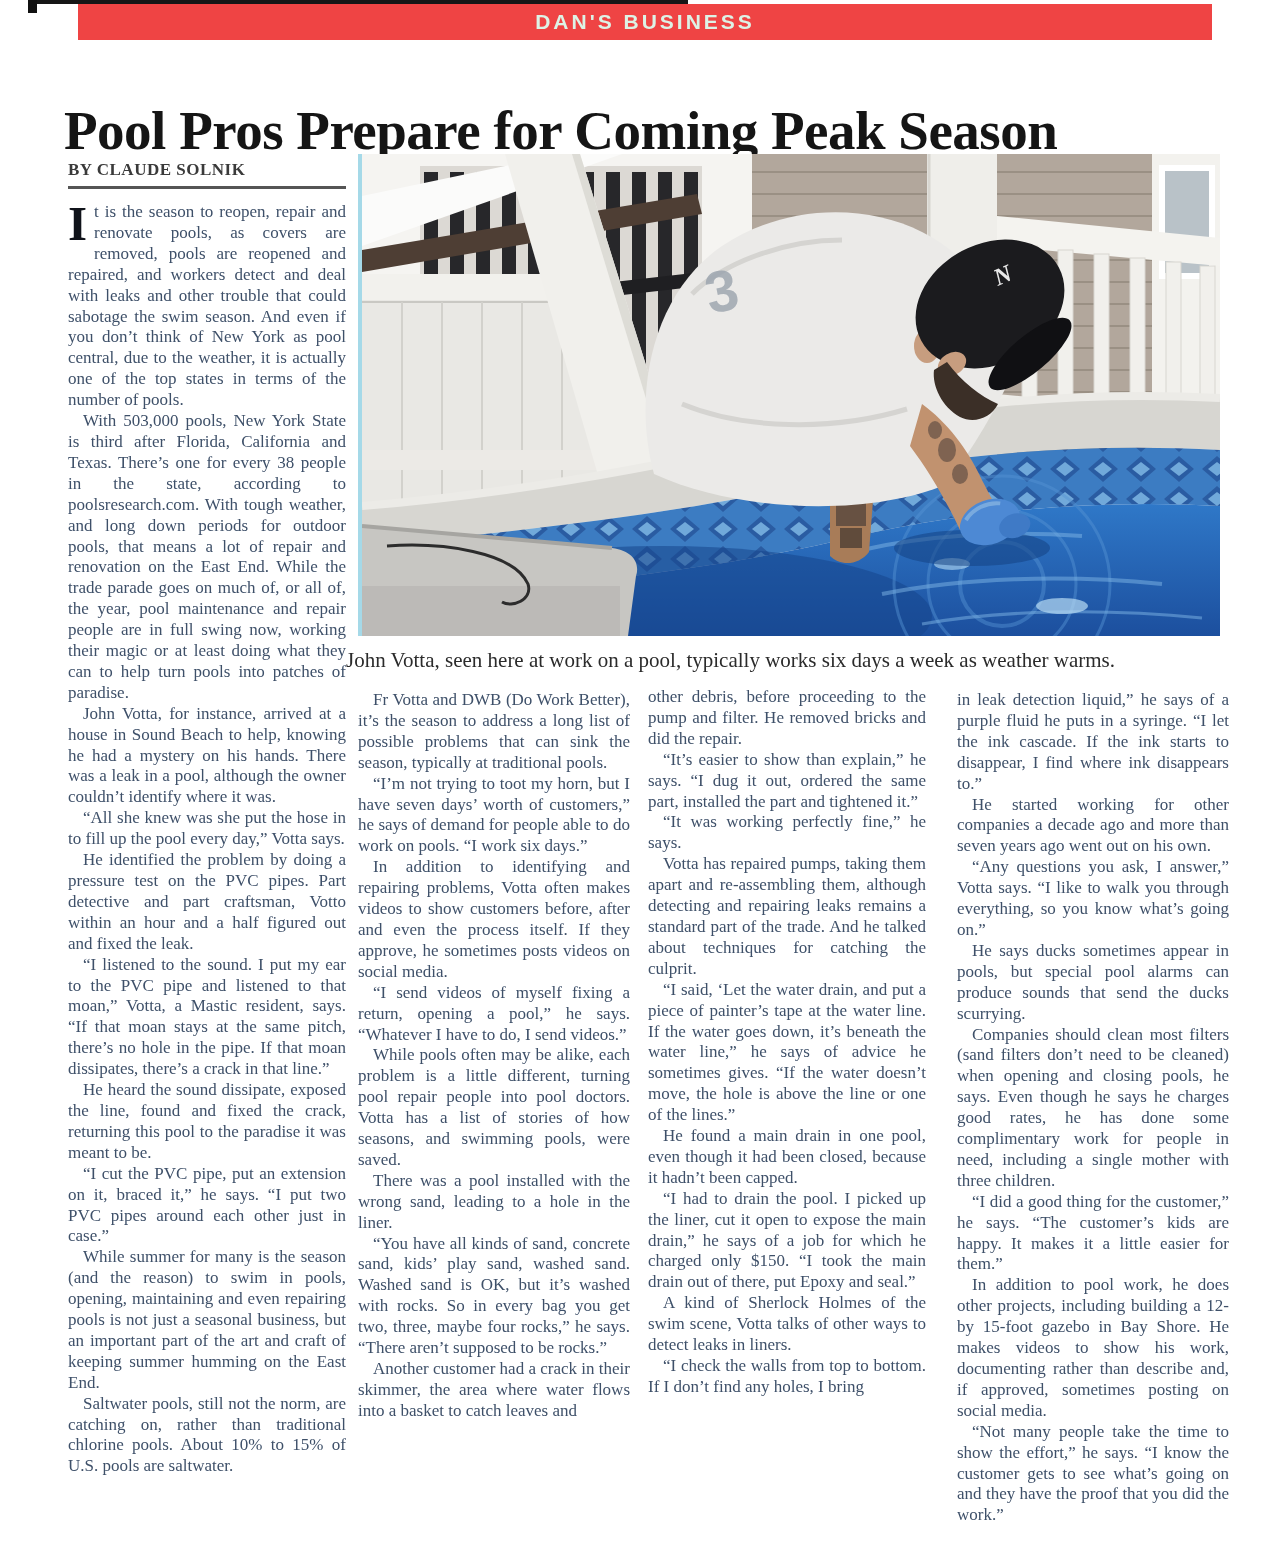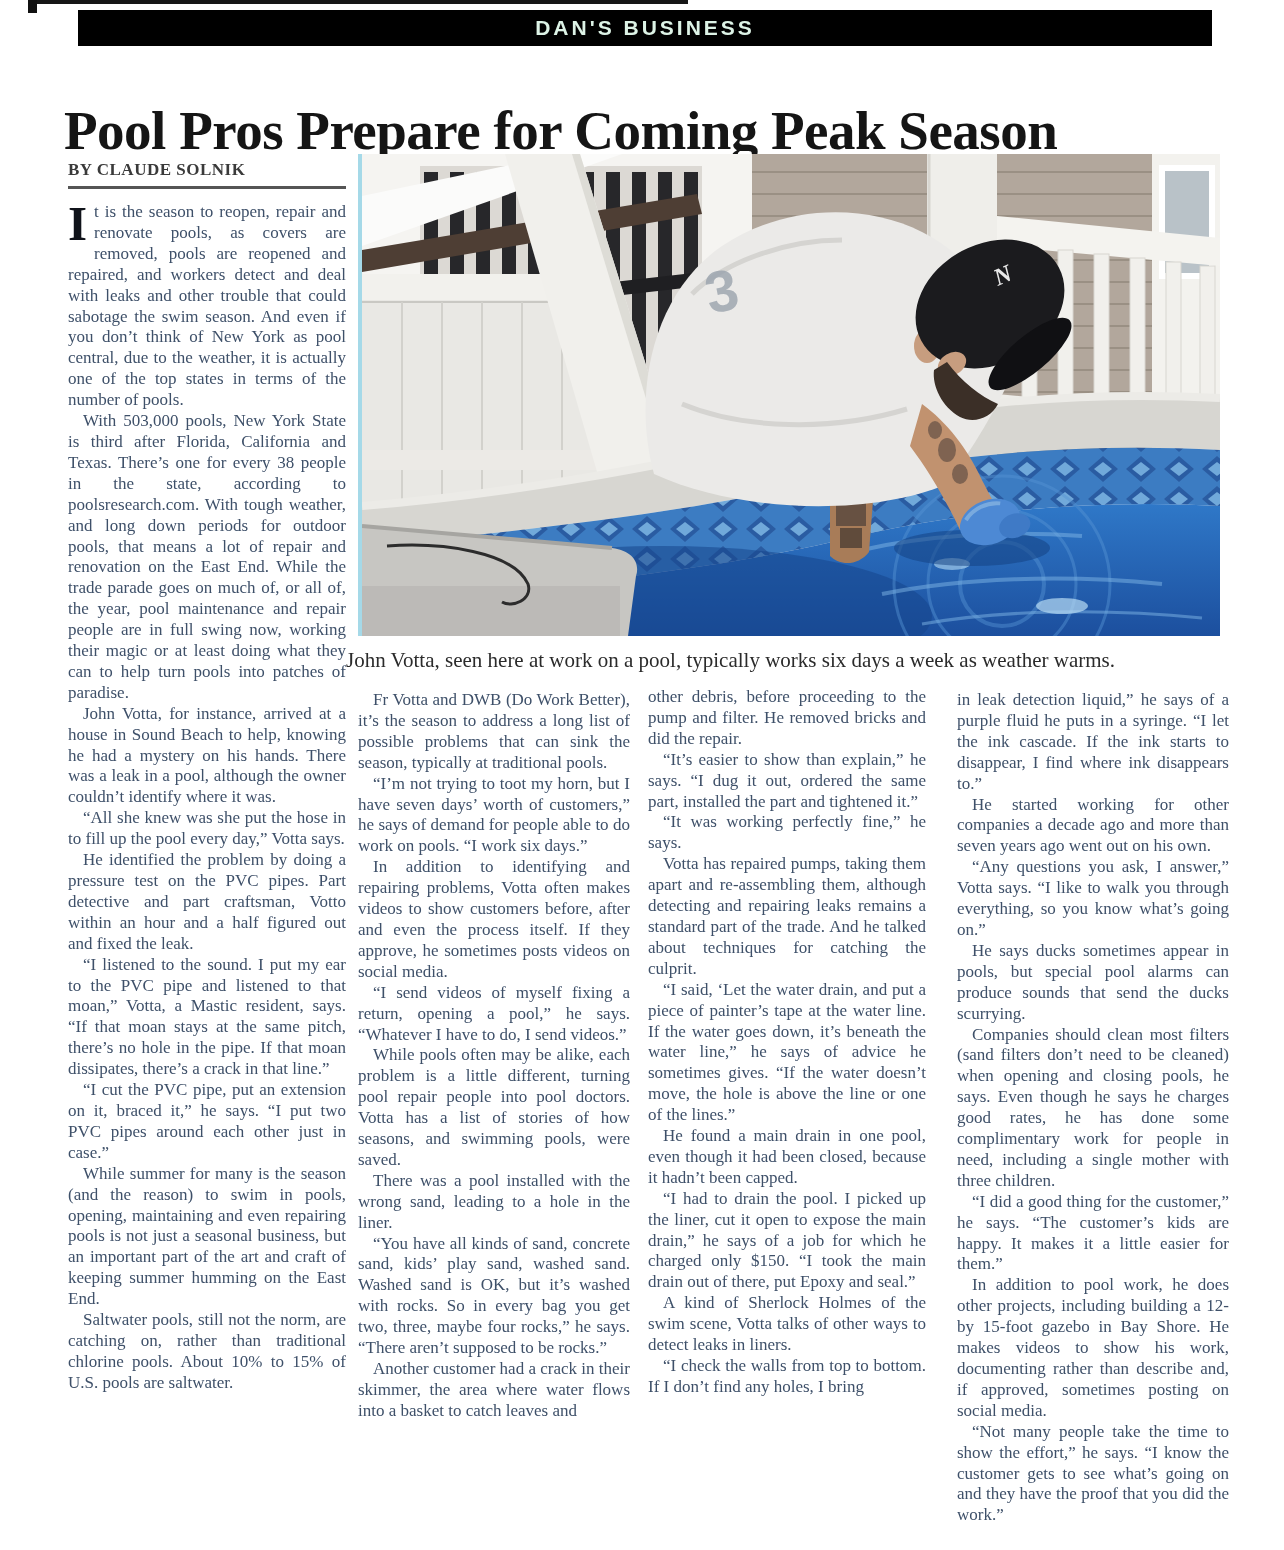--- a/index.html
+++ b/index.html
@@ -4,21 +4,21 @@
 <style>
   html,body{margin:0;padding:0;background:#ffffff;}
   body{position:relative;width:1284px;height:1550px;overflow:hidden;
        font-family:"Liberation Serif", serif;}
 
   
   .scan-strip{position:absolute;left:28px;top:0;width:660px;height:4px;background:#161616;}
   .scan-nub{position:absolute;left:28px;top:0;width:9px;height:13px;background:#111;}
 
   
-  .banner{position:absolute;left:78px;top:10px;width:1134px;height:36px;background:#000000;
+  .banner{position:absolute;left:78px;top:4px;width:1134px;height:36px;background:#ef4444;
           display:flex;align-items:center;justify-content:center;}
   .banner span{font-family:"Liberation Sans", sans-serif;font-weight:bold;font-size:21px;
           letter-spacing:3px;color:#ddf3e6;}
 
   
   .headline{position:absolute;left:64px;top:62px;width:1140px;
           font-size:55px;font-weight:bold;color:#151515;letter-spacing:-0.5px;
           font-family:"Liberation Serif", serif;white-space:nowrap;}
 
   
@@ -208,20 +208,21 @@
 
 <div class="caption">John Votta, seen here at work on a pool, typically works six days a week as weather warms.</div>
 
 <div id="col1" class="col dropcap">
     <p class="first">It is the season to reopen, repair and renovate pools, as covers are removed, pools are reopened and repaired, and workers detect and deal with leaks and other trouble that could sabotage the swim season. And even if you don’t think of New York as pool central, due to the weather, it is actually one of the top states in terms of the number of pools.</p>
     <p>With 503,000 pools, New York State is third after Florida, California and Texas. There’s one for every 38 people in the state, according to poolsresearch.com. With tough weather, and long down periods for outdoor pools, that means a lot of repair and renovation on the East End. While the trade parade goes on much of, or all of, the year, pool maintenance and repair people are in full swing now, working their magic or at least doing what they can to help turn pools into patches of paradise.</p>
     <p>John Votta, for instance, arrived at a house in Sound Beach to help, knowing he had a mystery on his hands. There was a leak in a pool, although the owner couldn’t identify where it was.</p>
     <p>“All she knew was she put the hose in to fill up the pool every day,” Votta says.</p>
     <p>He identified the problem by doing a pressure test on the PVC pipes. Part detective and part craftsman, Votto within an hour and a half figured out and fixed the leak.</p>
     <p>“I listened to the sound. I put my ear to the PVC pipe and listened to that moan,” Votta, a Mastic resident, says. “If that moan stays at the same pitch, there’s no hole in the pipe. If that moan dissipates, there’s a crack in that line.”</p>
+    <p>He heard the sound dissipate, exposed the line, found and fixed the crack, returning this pool to the paradise it was meant to be.</p>
     <p>“I cut the PVC pipe, put an extension on it, braced it,” he says. “I put two PVC pipes around each other just in case.”</p>
     <p>While summer for many is the season (and the reason) to swim in pools, opening, maintaining and even repairing pools is not just a seasonal business, but an important part of the art and craft of keeping summer humming on the East End.</p>
     <p>Saltwater pools, still not the norm, are catching on, rather than traditional chlorine pools. About 10% to 15% of U.S. pools are saltwater.</p>
   </div>
 <div id="col2" class="col">
     <p>Fr Votta and DWB (Do Work Better), it’s the season to address a long list of possible problems that can sink the season, typically at traditional pools.</p>
     <p>“I’m not trying to toot my horn, but I have seven days’ worth of customers,” he says of demand for people able to do work on pools. “I work six days.”</p>
     <p>In addition to identifying and repairing problems, Votta often makes videos to show customers before, after and even the process itself. If they approve, he sometimes posts videos on social media.</p>
     <p>“I send videos of myself fixing a return, opening a pool,” he says. “Whatever I have to do, I send videos.”</p>
     <p>While pools often may be alike, each problem is a little different, turning pool repair people into pool doctors. Votta has a list of stories of how seasons, and swimming pools, were saved.</p>

